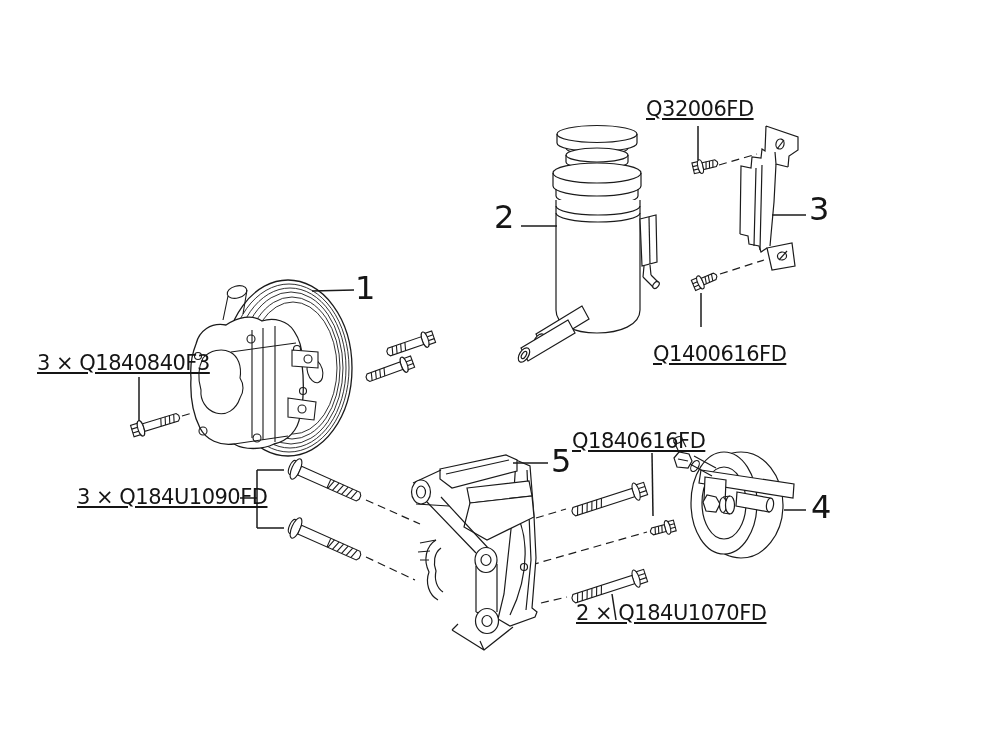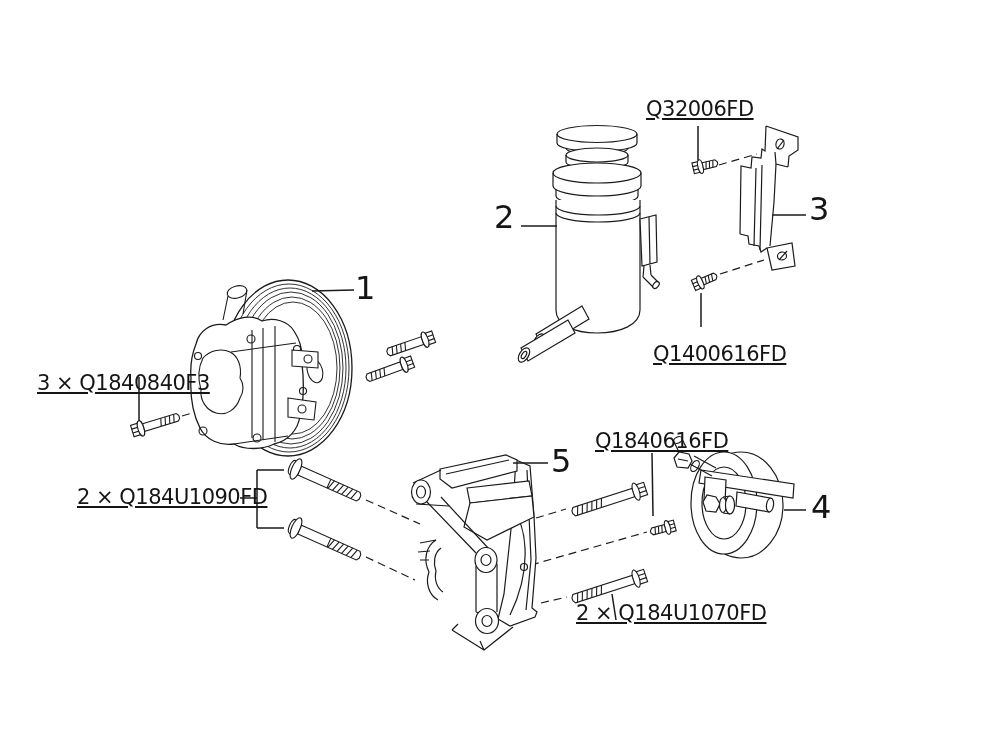--- a/index.html
+++ b/index.html
@@ -198,18 +198,18 @@
 </svg>
 
 <div class="callout" style="left:355px;top:272px">1</div>
 <div class="callout" style="left:494px;top:201px">2</div>
 <div class="callout" style="left:809px;top:193px">3</div>
 <div class="callout" style="left:811px;top:491px">4</div>
 <div class="callout" style="left:551px;top:445px">5</div>
 
 <div class="code-label" style="left:646px;top:99px">Q32006FD</div>
 <div class="code-label" style="left:653px;top:344px">Q1400616FD</div>
-<div class="code-label" style="left:37px;top:373px">3 × Q1840840F3</div>
-<div class="code-label" style="left:77px;top:487px">2 × Q184U1090FD</div>
-<div class="code-label" style="left:595px;top:431px">Q1840616FD</div>
+<div class="code-label" style="left:37px;top:353px">3 × Q1840840F3</div>
+<div class="code-label" style="left:77px;top:487px">3 × Q184U1090FD</div>
+<div class="code-label" style="left:572px;top:431px">Q1840616FD</div>
 <div class="code-label" style="left:576px;top:603px">2 × Q184U1070FD</div>
 
 </div>
 
 </body></html>

